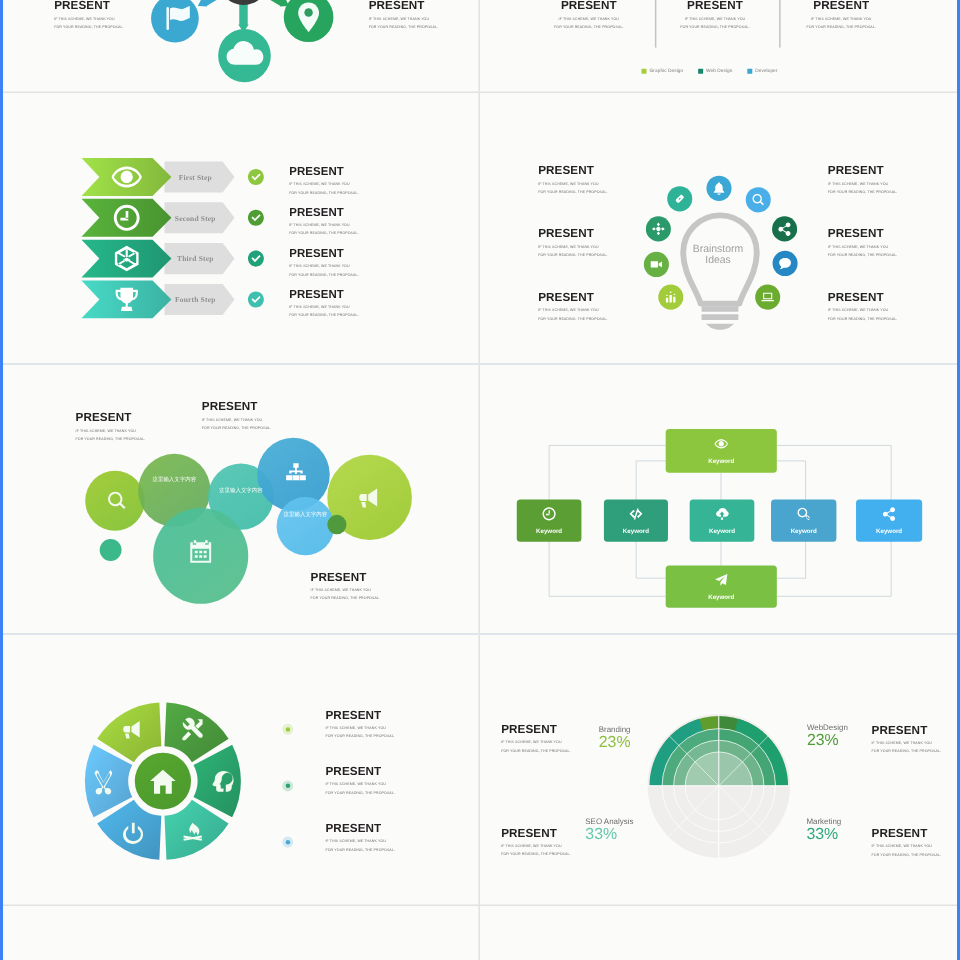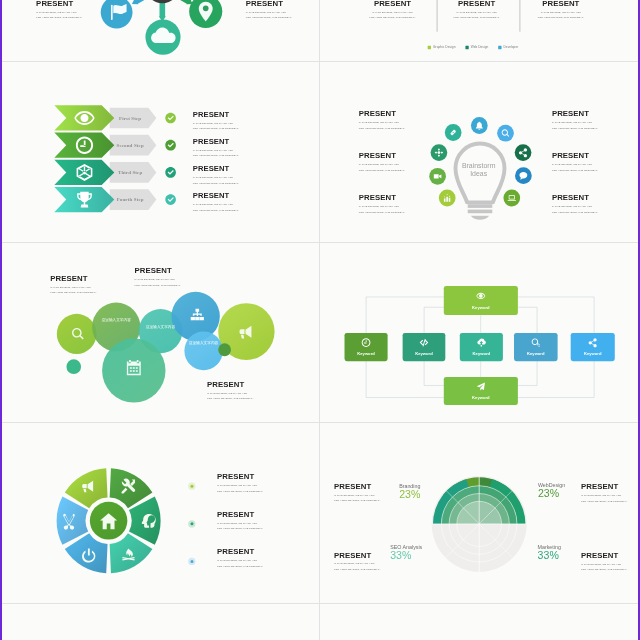--- a/index.html
+++ b/index.html
@@ -1,19 +1,19 @@
 <!DOCTYPE html>
 <html><head>
 <meta charset="utf-8">
 <title>Slide Thumbnails</title>
 <style>
   html,body{margin:0;padding:0;}
   body{width:640px;height:640px;overflow:hidden;background:#d7d7d7;
        font-family:"Liberation Sans",sans-serif;}
-  .page{position:relative;width:640px;height:640px;background:#6d28d9;overflow:hidden;}
+  .page{position:relative;width:640px;height:640px;background:#3b82f6;overflow:hidden;}
   .grid{position:absolute;left:2px;top:-118.5px;width:636px;height:880px;}
   .slide{position:absolute;width:318px;height:180.5px;background:#fbfbfa;
          border-right:1px solid #e2e2e2;border-bottom:1px solid #e2e2e2;box-sizing:border-box;overflow:hidden;}
   .slide.col1{left:0;}
   .slide.col2{left:318px;border-right:none;}
   .r0{top:0;} .r1{top:180.5px;} .r2{top:361px;} .r3{top:541.5px;} .r4{top:722px;}
 
   
   .canvas{position:absolute;left:0;top:0;width:960px;height:540px;
           transform:scale(0.33125,0.33426);transform-origin:0 0;}

